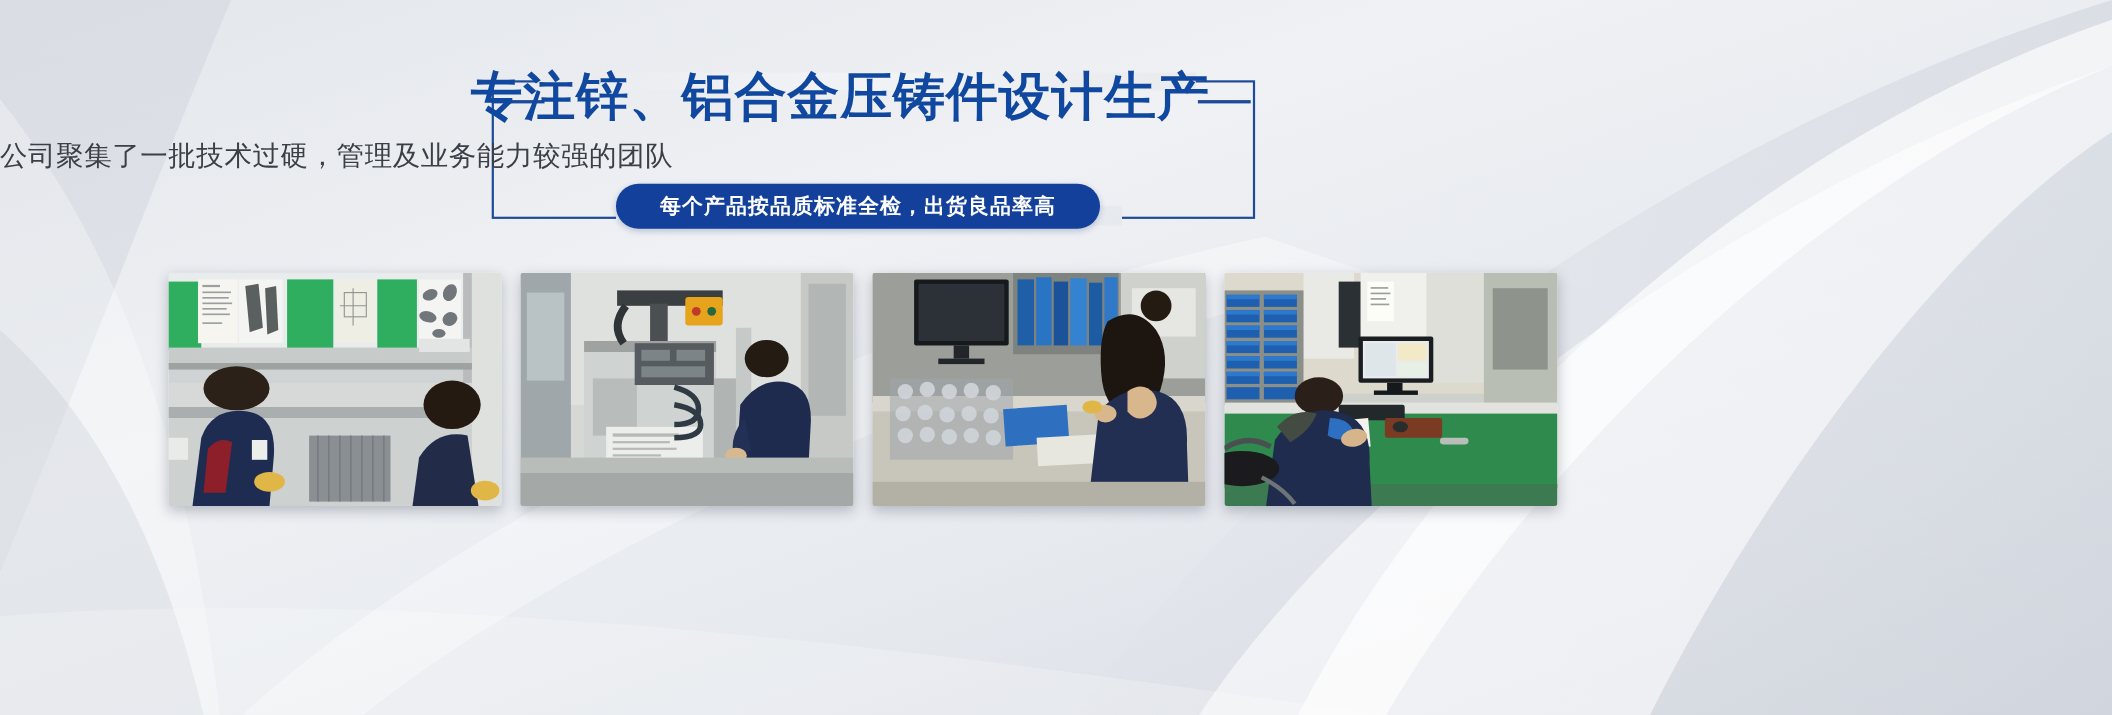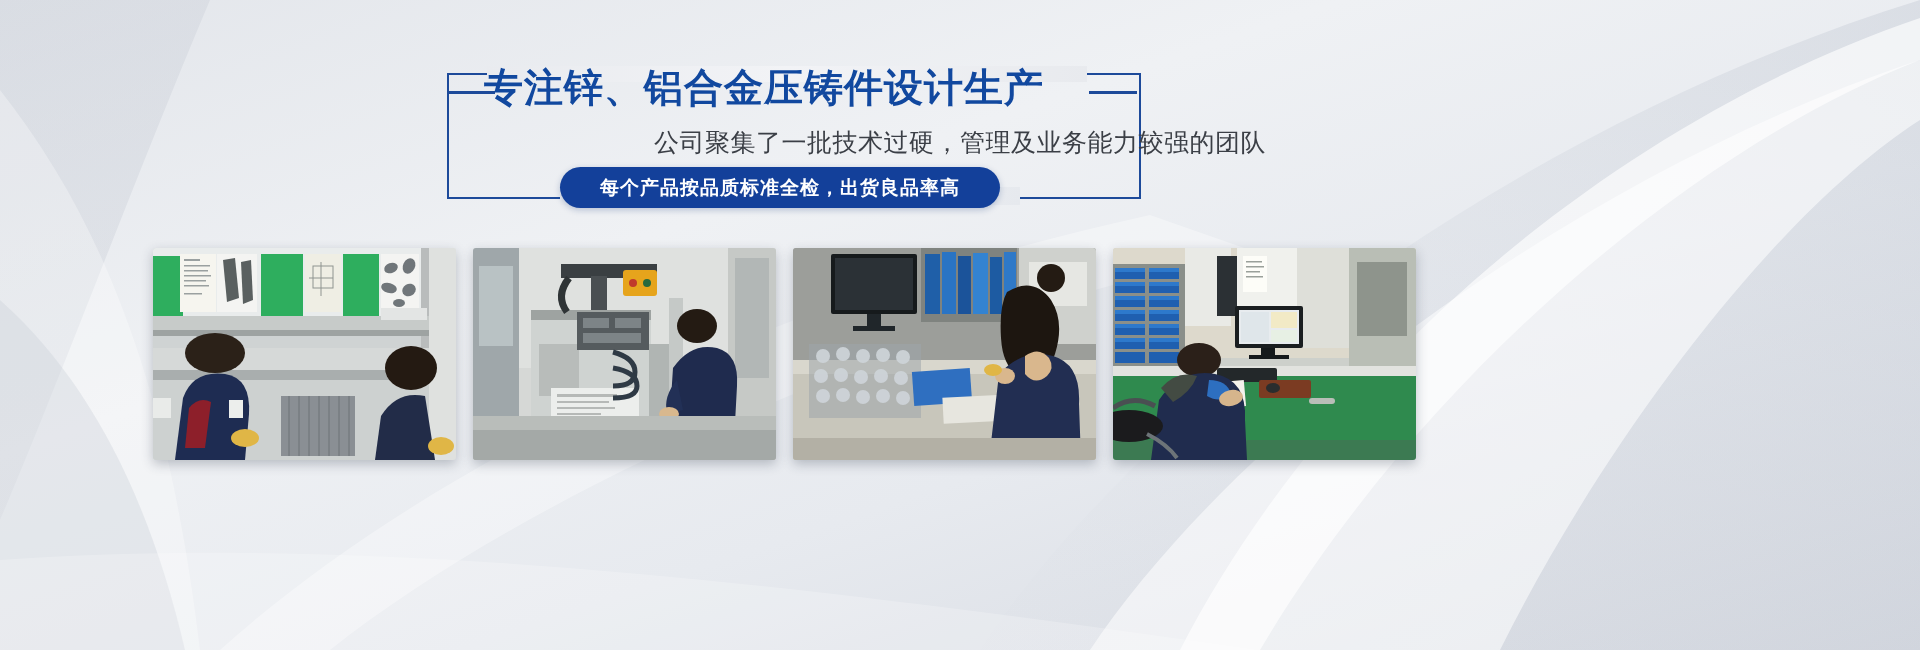--- a/index.html
+++ b/index.html
@@ -19,22 +19,22 @@
   .bracket{position:absolute;left:447px;top:73px;width:690px;height:122px;
     border:2px solid #1d4a9a;border-right:2px solid #1d4a9a;}
   .bracket-mask-top{position:absolute;left:487px;top:66px;width:600px;height:16px;
     background:linear-gradient(100deg,#e9ebef 0%,#f2f3f6 50%,#e8eaee 100%);}
   .bracket-mask-bottom{position:absolute;left:560px;top:187px;width:460px;height:18px;
     background:linear-gradient(100deg,#eceef1 0%,#f2f3f6 50%,#e6e9ee 100%);}
   .tick{position:absolute;left:447px;top:91px;width:48px;height:3px;background:#1d4a9a;}
   .tick-r{position:absolute;left:1089px;top:91px;width:48px;height:3px;background:#1d4a9a;}
 
   .title{position:absolute;top:60px;left:0;width:1528px;text-align:center;
-    font-size:39px;line-height:56px;font-weight:bold;color:#11489f;letter-spacing:1px;}
-  .subtitle{position:absolute;top:122px;left:0;width:1920px;text-align:center;
+    font-size:47px;line-height:56px;font-weight:bold;color:#11489f;letter-spacing:1px;}
+  .subtitle{position:absolute;top:122px;left:0;width:1920px;text-align:left;
     font-size:25px;line-height:40px;color:#3b3f46;letter-spacing:.5px;}
   .pill{position:absolute;left:560px;top:167px;width:440px;height:41px;
     border-radius:21px;background:#13409a;color:#fff;font-size:19px;font-weight:bold;
     display:flex;align-items:center;justify-content:center;letter-spacing:1px;
     box-shadow:0 2px 6px rgba(15,50,120,.25);text-align:right;}
 
   
   .strip{position:absolute;left:0;top:248px;width:1920px;height:212px;}
   .card{position:absolute;top:0;width:303px;height:212px;overflow:hidden;
     border-radius:3px;box-shadow:0 4px 12px rgba(40,50,70,.28);}

